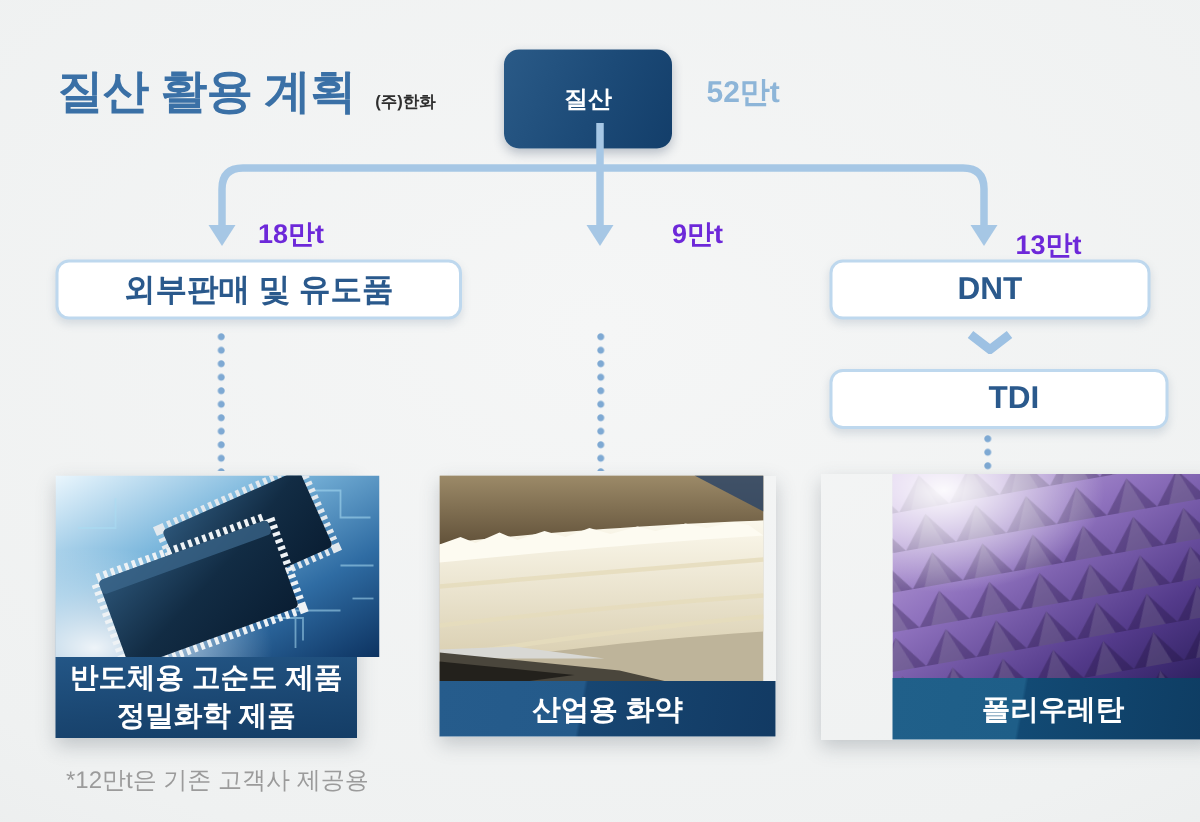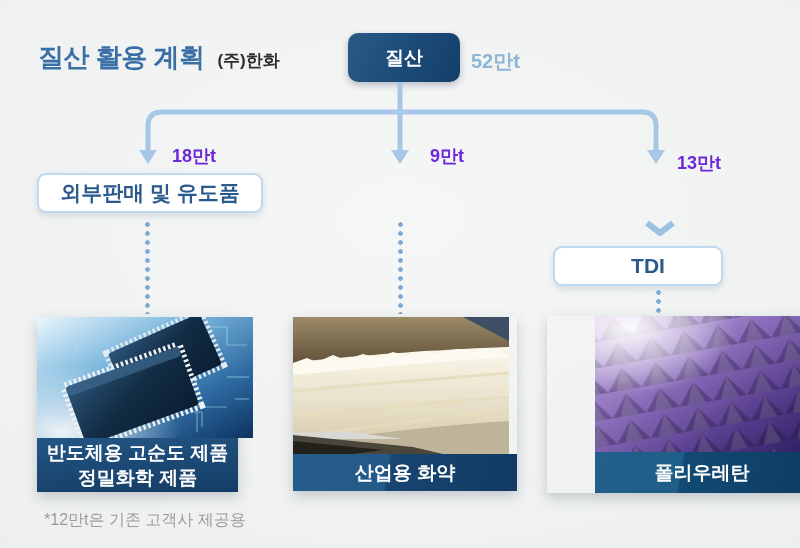--- a/index.html
+++ b/index.html
@@ -6,53 +6,53 @@
   body{
     width:800px;height:548px;overflow:hidden;
     font-family:"Liberation Sans","DejaVu Sans",sans-serif;
     background:radial-gradient(ellipse 130% 120% at 50% 40%, #f5f6f6 0%, #eff1f1 55%, #e2e4e5 100%);
     position:relative;
   }
   .canvas{position:absolute;inset:0;}
 
   
   .title-row{position:absolute;left:38px;top:40px;white-space:nowrap;}
-  .title-main{font-size:26px;font-weight:bold;color:#3a70a6;letter-spacing:-0.5px;}
-  .title-company{font-size:17px;font-weight:600;color:#2e2e2e;margin-left:13px;}
+  .title-main{font-size:31px;font-weight:bold;color:#3a70a6;letter-spacing:-0.5px;}
+  .title-company{font-size:11px;font-weight:600;color:#2e2e2e;margin-left:13px;}
 
   
   .root-box{
-    position:absolute;left:348px;top:33px;width:112px;height:49px;
+    position:absolute;left:336px;top:33px;width:112px;height:66px;
     background:linear-gradient(115deg,#2a5a87 0%,#1c4a77 55%,#133e6a 100%);
-    border-radius:10px;color:#ffffff;font-size:19px;font-weight:bold;
+    border-radius:10px;color:#ffffff;font-size:16px;font-weight:bold;
     display:flex;align-items:center;justify-content:center;
     box-shadow:0 3px 7px rgba(40,60,90,0.30);
   }
   .root-amount{position:absolute;left:471px;top:48px;font-size:20px;font-weight:bold;color:#8db5d8;}
 
   
   .connector{position:absolute;left:0;top:0;pointer-events:none;}
 
   .amount-label{position:absolute;font-size:18px;font-weight:bold;color:#6d28d9;}
   .amount-1{left:172px;top:144px;}
-  .amount-2{left:430px;top:144px;}
+  .amount-2{left:448px;top:144px;}
   .amount-3{left:677px;top:151px;}
 
   
   .node-box{
     position:absolute;top:173px;height:40px;background:#ffffff;
     border:2px solid #bed8ee;border-radius:9px;box-sizing:border-box;
     display:flex;align-items:center;justify-content:center;
     font-size:21px;font-weight:bold;color:#2a598c;
     box-shadow:0 3px 6px rgba(110,130,155,0.22);
   }
-  .node-1{left:37px;width:226px;}
+  .node-1{left:37px;width:271px;}
   .node-2{left:298px;width:206px;}
   .node-3{left:553px;width:214px;}
-  .node-tdi{left:553px;top:246px;width:170px;padding-left:20px;}
+  .node-tdi{left:553px;top:246px;width:226px;padding-left:20px;}
 
   .chevron{position:absolute;left:644px;top:220px;}
 
   
   .dotline{
     position:absolute;width:5px;
     background-image:radial-gradient(circle at 2.5px 2.5px,#7ea9d3 2px,rgba(0,0,0,0) 2.6px);
     background-size:5px 9px;background-repeat:repeat-y;
   }
   .dot-1{left:145px;top:222px;height:92px;}
@@ -98,20 +98,21 @@
       <polygon points="391,150 409,150 400,164"></polygon>
       <polygon points="647,150 665,150 656,164"></polygon>
     </g>
   </svg>
 
   <span class="amount-label amount-1">18만t</span>
   <span class="amount-label amount-2">9만t</span>
   <span class="amount-label amount-3">13만t</span>
 
   <div class="node-box node-1">외부판매 및 유도품</div>
+  <div class="node-box node-3">DNT</div>
 
   <svg class="chevron" width="32" height="16" viewBox="0 0 32 16">
     <polyline points="3,3 16,13 29,3" fill="none" stroke="#9dc1e3" stroke-width="6"></polyline>
   </svg>
 
   <div class="node-box node-tdi">TDI</div>
 
   <div class="dotline dot-1"></div>
   <div class="dotline dot-2"></div>
   <div class="dotline dot-3"></div>

